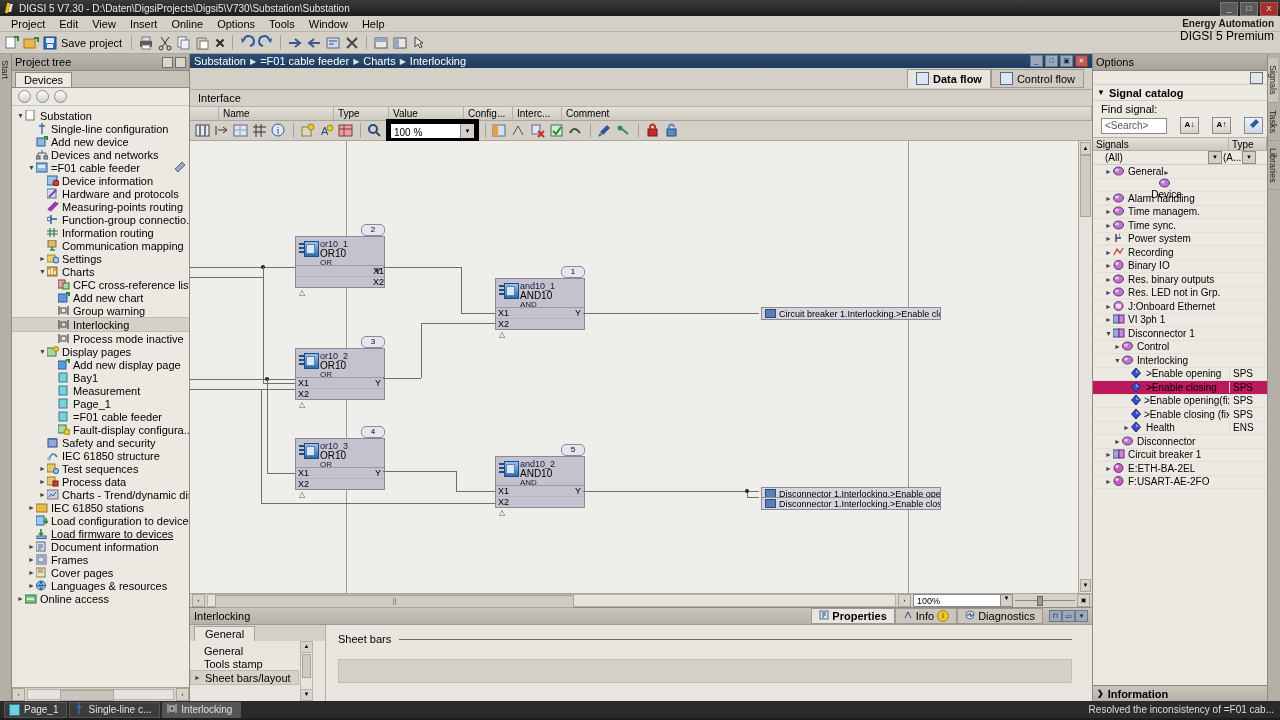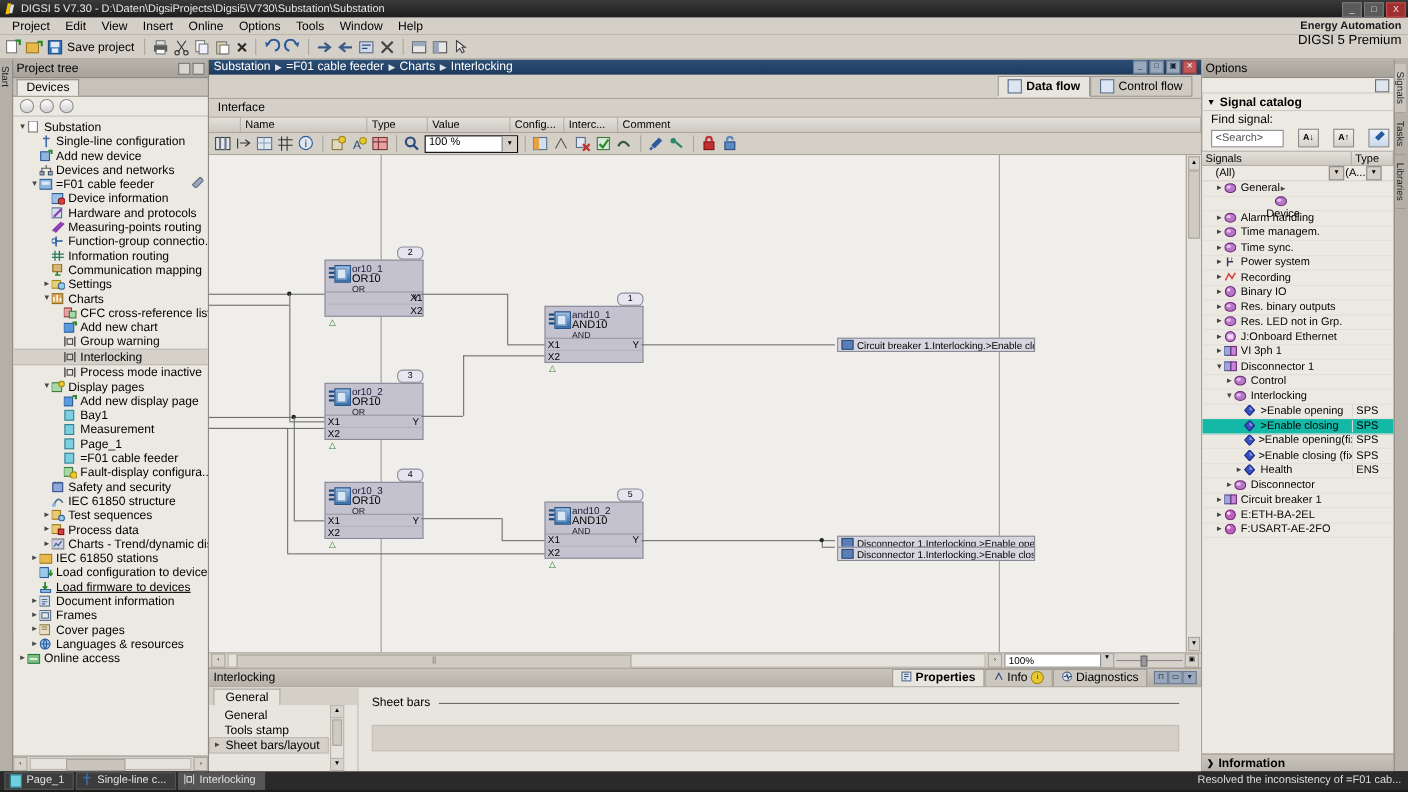--- a/index.html
+++ b/index.html
@@ -79,21 +79,21 @@
   .fbtn.active{background:#e8e5de;border-bottom-color:#e8e5de;font-weight:bold;}
   .fbtn .g{width:11px;height:11px;border:1px solid #5a6b85;background:#dce6f2;}
 
   .iface{background:#d4d0c8;border-bottom:1px solid #a9a59d;}
   .iface .lbl{font-size:11px;padding:2px 0 2px 8px;}
   .iface-hdr{display:flex;height:13px;background:linear-gradient(#e3e0d9,#cdc9c1);border-top:1px solid #b4b0a8;
              font-size:10px;align-items:center;}
   .iface-hdr div{border-right:1px solid #b4b0a8;padding-left:4px;height:100%;display:flex;align-items:center;overflow:hidden;}
 
   .chartbar{height:19px;background:#d4d0c8;border-bottom:1px solid #a9a59d;display:flex;align-items:center;gap:3px;padding-left:5px;}
-  .zoomsel{display:flex;align-items:flex-start;border:1px solid #000000;background:#fff;height:14px;width:80px;font-size:10px;padding-left:3px;}
+  .zoomsel{display:flex;align-items:flex-end;border:5px solid #000000;background:#fff;height:14px;width:80px;font-size:10px;padding-left:3px;}
   .zoomsel .arr{margin-left:auto;width:13px;height:100%;background:#d4d0c8;border-left:1px solid #8a8a8a;
                 display:flex;align-items:center;justify-content:center;font-size:6px;}
 
   
   .canvas-wrap{flex:1;position:relative;background:#b7b3ab;overflow:hidden;display:flex;}
   .canvas{position:relative;flex:1;background:#f0eeea;margin:0;overflow:hidden;}
   .sheetline{position:absolute;top:0;bottom:0;width:1px;background:#9a9a9a;}
   .vscroll{width:13px;background:#e6e3dc;border-left:1px solid #a9a59d;position:relative;}
   .vscroll .thumb{position:absolute;left:1px;right:1px;top:2px;height:60px;background:#cfcbc3;border:1px solid #a9a59d;}
   .vscroll .ar{position:absolute;left:1px;right:1px;height:11px;background:#d7d3cb;border:1px solid #a9a59d;
@@ -173,21 +173,21 @@
         text-align:center;line-height:14px;font-weight:bold;}
   .colhdr{height:12px;display:flex;background:linear-gradient(#e3e0d9,#cdc9c1);border-top:1px solid #b4b0a8;
           border-bottom:1px solid #b4b0a8;font-size:10px;align-items:center;}
   .colhdr div{padding-left:3px;border-right:1px solid #b4b0a8;height:100%;display:flex;align-items:center;}
   .filterrow{height:13px;display:flex;align-items:center;font-size:10px;border-bottom:1px solid #cfcbc3;background:#ece9e2;}
   .filterrow .c1{width:118px;padding-left:12px;display:flex;align-items:center;}
   .filterrow .dd{width:12px;height:11px;margin-left:auto;margin-right:1px;background:#d4d0c8;border:1px solid #8a8a8a;
                  font-size:6px;text-align:center;line-height:10px;}
   .sigtree{flex:1;overflow:hidden;background:#ece9e2;}
   .sr{height:12.5px;display:flex;align-items:center;font-size:10px;white-space:nowrap;border-bottom:1px solid #e2dfd8;}
-  .sr.sel{background:#14b8a6;}
+  .sr.sel{background:#be185d;}
   .sr .nm{flex:1;display:flex;align-items:center;overflow:hidden;}
   .sr .ty{width:34px;border-left:1px solid #dcd8d0;padding-left:3px;font-size:10px;}
   .rp-info{height:15px;background:linear-gradient(#c9c5bd,#b6b2aa);border-top:1px solid #8e8a82;display:flex;
            align-items:center;gap:4px;padding-left:4px;font-size:11px;font-weight:bold;}
 
   .rtab-strip{width:12px;background:#b4b0a8;border-left:1px solid #8e8a82;padding-top:4px;}
   .rtab{writing-mode:vertical-rl;font-size:9px;color:#222;padding:7px 0;text-align:center;border-bottom:1px solid #9e9a96;}
 
   
   .statusbar{height:17px;background:#2a2a2a;display:flex;align-items:center;padding-left:4px;gap:2px;}

